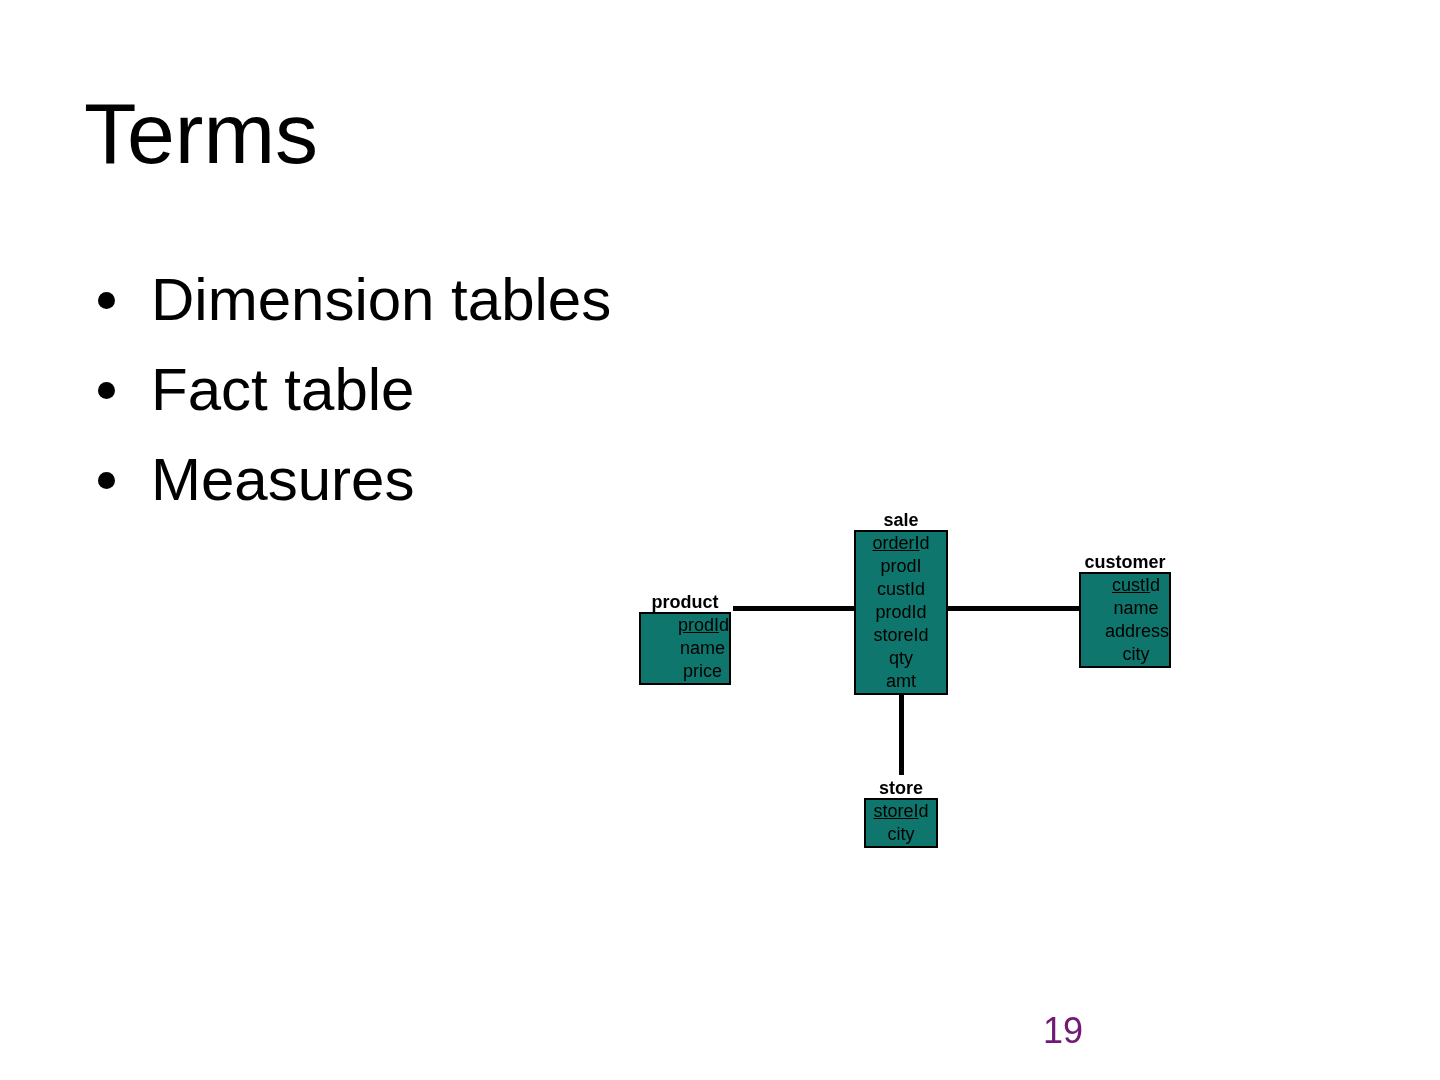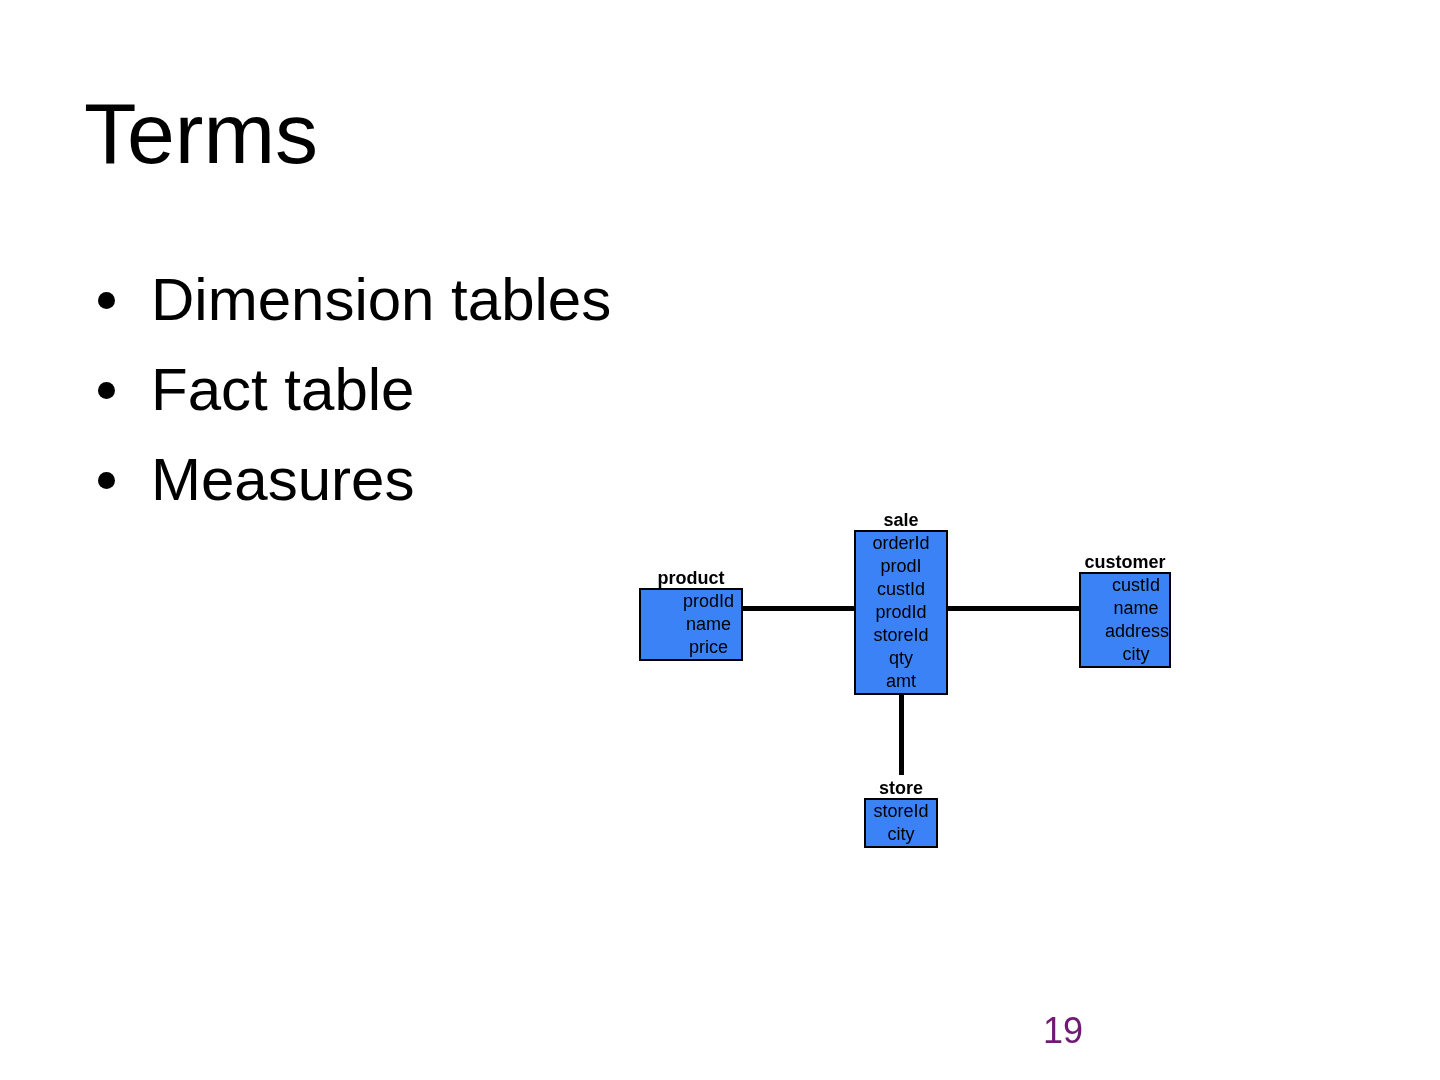--- a/index.html
+++ b/index.html
@@ -50,40 +50,40 @@
     background: #000000;
     margin-right: 36px;
   }
 
   
   .diagram { position: absolute; left: 0; top: 0; width: 100%; height: 100%; }
   .etable {
     position: absolute;
     box-sizing: border-box;
     border: 2px solid #000000;
-    background: #3b82f6;
+    background: #0f766e;
     text-align: center;
     font-size: 18px;
     line-height: 23px;
     padding: 0 2px;
   }
   .etitle {
     position: absolute;
     bottom: calc(100% + 3px);
     left: 50%;
     transform: translateX(-50%);
     font-weight: bold;
     font-size: 18px;
     line-height: 18px;
     white-space: nowrap;
   }
   .row { white-space: nowrap; }
-  .pk .u { }
+  .pk .u { text-decoration: underline; }
 
-  .t-product  { left: 639px;  top: 588px; width: 104px; padding-left: 37px; }
+  .t-product  { left: 639px;  top: 612px; width: 92px; padding-left: 37px; }
   .t-sale     { left: 854px;  top: 530px; width: 94px; }
   .t-customer { left: 1079px; top: 572px; width: 92px; padding-left: 24px; }
   .t-store    { left: 864px;  top: 798px; width: 74px; }
 
   .conn { position: absolute; background: #000000; }
   .c-product-sale  { left: 733px; top: 606px; width: 121px; height: 5px; }
   .c-sale-customer { left: 948px; top: 606px; width: 131px; height: 5px; }
   .c-sale-store    { left: 899px; top: 695px; width: 5px;   height: 80px; }
 
   

